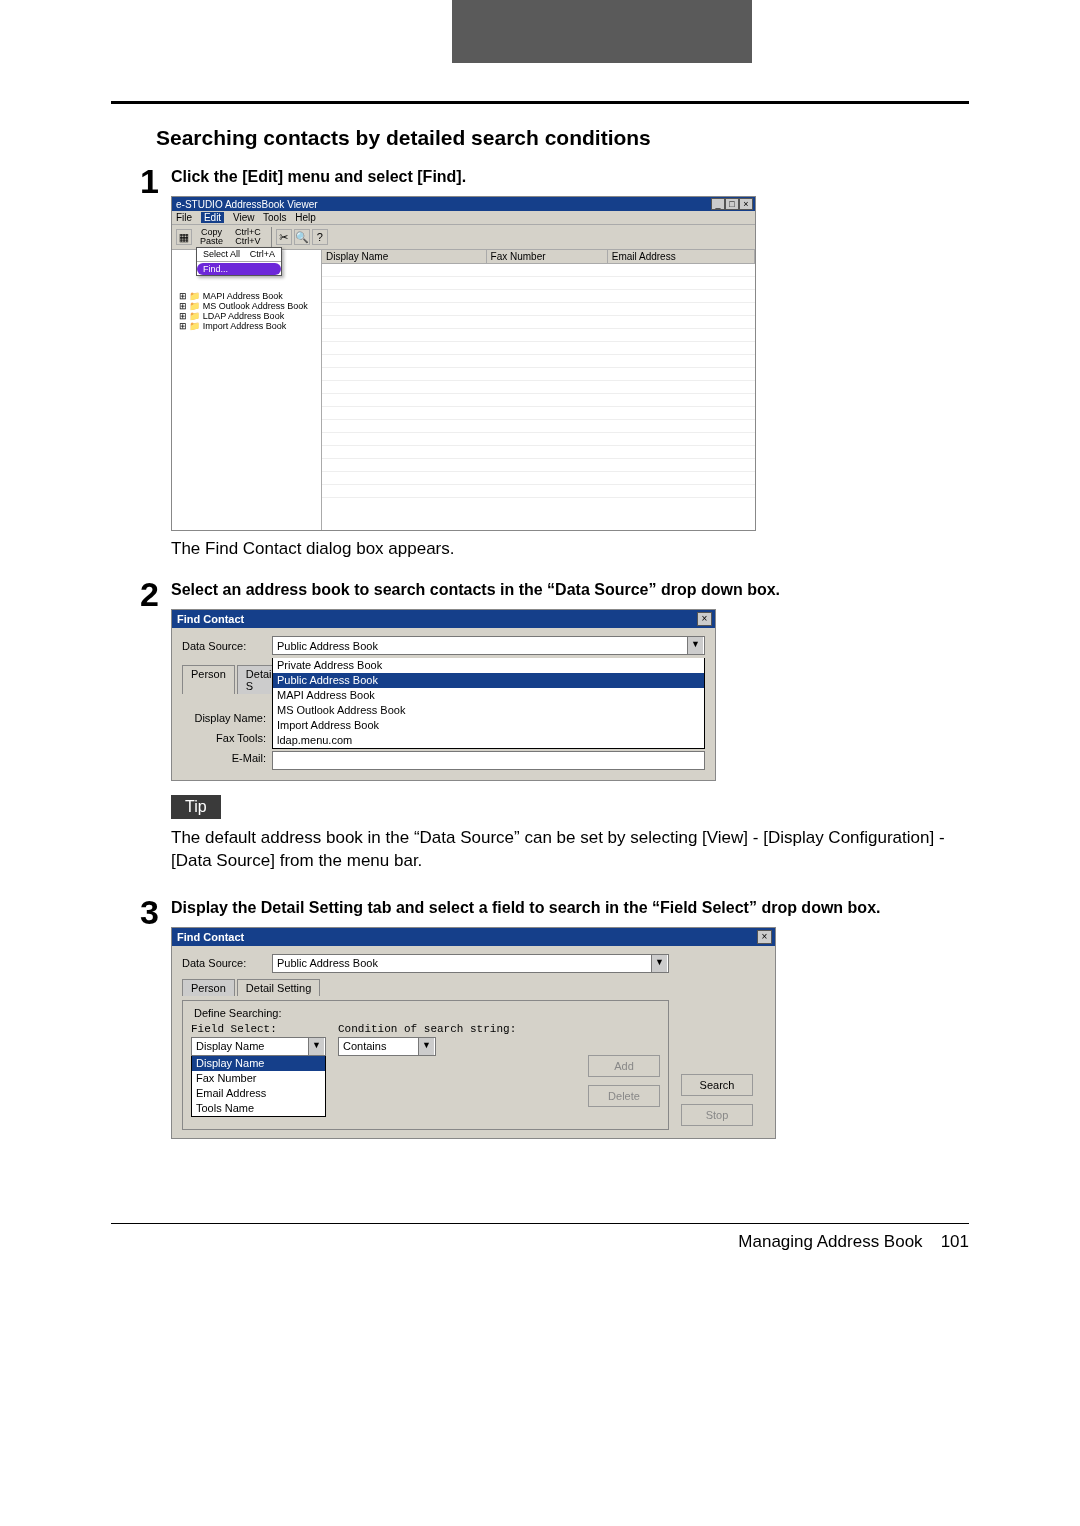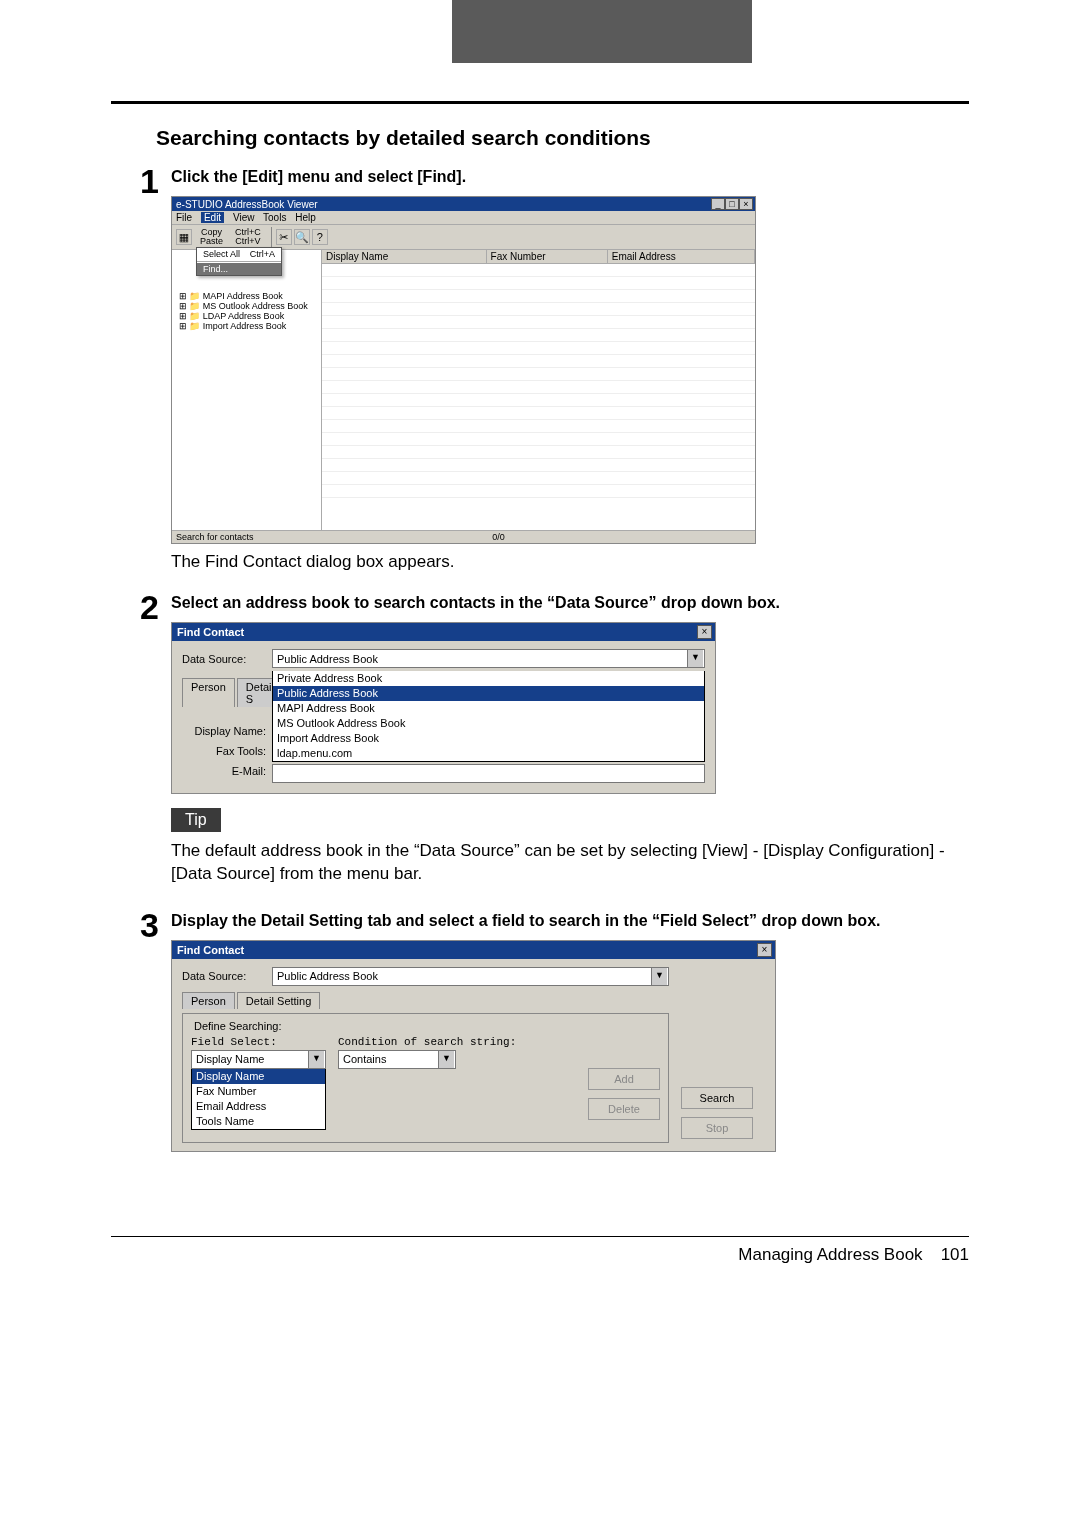--- a/index.html
+++ b/index.html
@@ -135,21 +135,21 @@
   .ss-edit-menu{
     position:absolute;
     top:-3px;left:24px;
     background:#fff;border:1px solid #555;
     width:86px;
     font-size:9px;
     box-shadow:2px 2px 3px rgba(0,0,0,0.3);
   }
   .ss-edit-menu .sep{border-top:1px solid #aaa;margin:1px 0;}
   .ss-edit-menu .item{padding:1px 6px;display:flex;justify-content:space-between;}
-  .ss-edit-menu .item.hl{background:#737373;color:#fff;}
+  .ss-edit-menu .item.hl{background:#6d28d9;color:#fff;border-radius:6px;}
   .ss-tree-item{padding:0 2px 0 6px;white-space:nowrap;}
   .ss-list{
     flex:1;background:#fff;
   }
   .ss-list-header{
     display:flex;background:#d5d2c9;border-bottom:1px solid #aaa;
     font-size:10px;
   }
   .ss-list-header span{padding:1px 4px;border-right:1px solid #aaa;}
   .ss-list-rows{height:250px;}
@@ -329,24 +329,20 @@
                 <div class="row"></div>
                 <div class="row"></div>
               <div class="row"></div>
                 <div class="row"></div>
                 <div class="row"></div>
                 <div class="row"></div>
               <div class="row"></div>
                 <div class="row"></div>
             </div>
           </div>
-        </div>
-        <div class="ss-status">
-          <span>Search for contacts</span>
-          <span>0/0</span>
         </div>
       </div>
 
       <div class="step-caption">The Find Contact dialog box appears.</div>
     </div>
   </div>
 
   <div class="step">
     <div class="step-num">2</div>
     <div class="step-body">
@@ -434,21 +430,21 @@
                       </div>
                       <div class="field-dropdown">
                         <div class="opt sel">Display Name</div>
                         <div class="opt">Fax Number</div>
                         <div class="opt">Email Address</div>
                         <div class="opt">Tools Name</div>
                       </div>
                     </div>
                     <div>
                       <div class="mini-label">Condition of search string:</div>
-                      <div class="mini-select" style="width:118px;">
+                      <div class="mini-select" style="width:98px;">
                         <span>Contains</span>
                         <span class="arrow">▼</span>
                       </div>
                     </div>
                   </div>
                   <div class="side-btns">
                     <div class="btn">Add</div>
                     <div class="btn">Delete</div>
                   </div>
                 </div>

